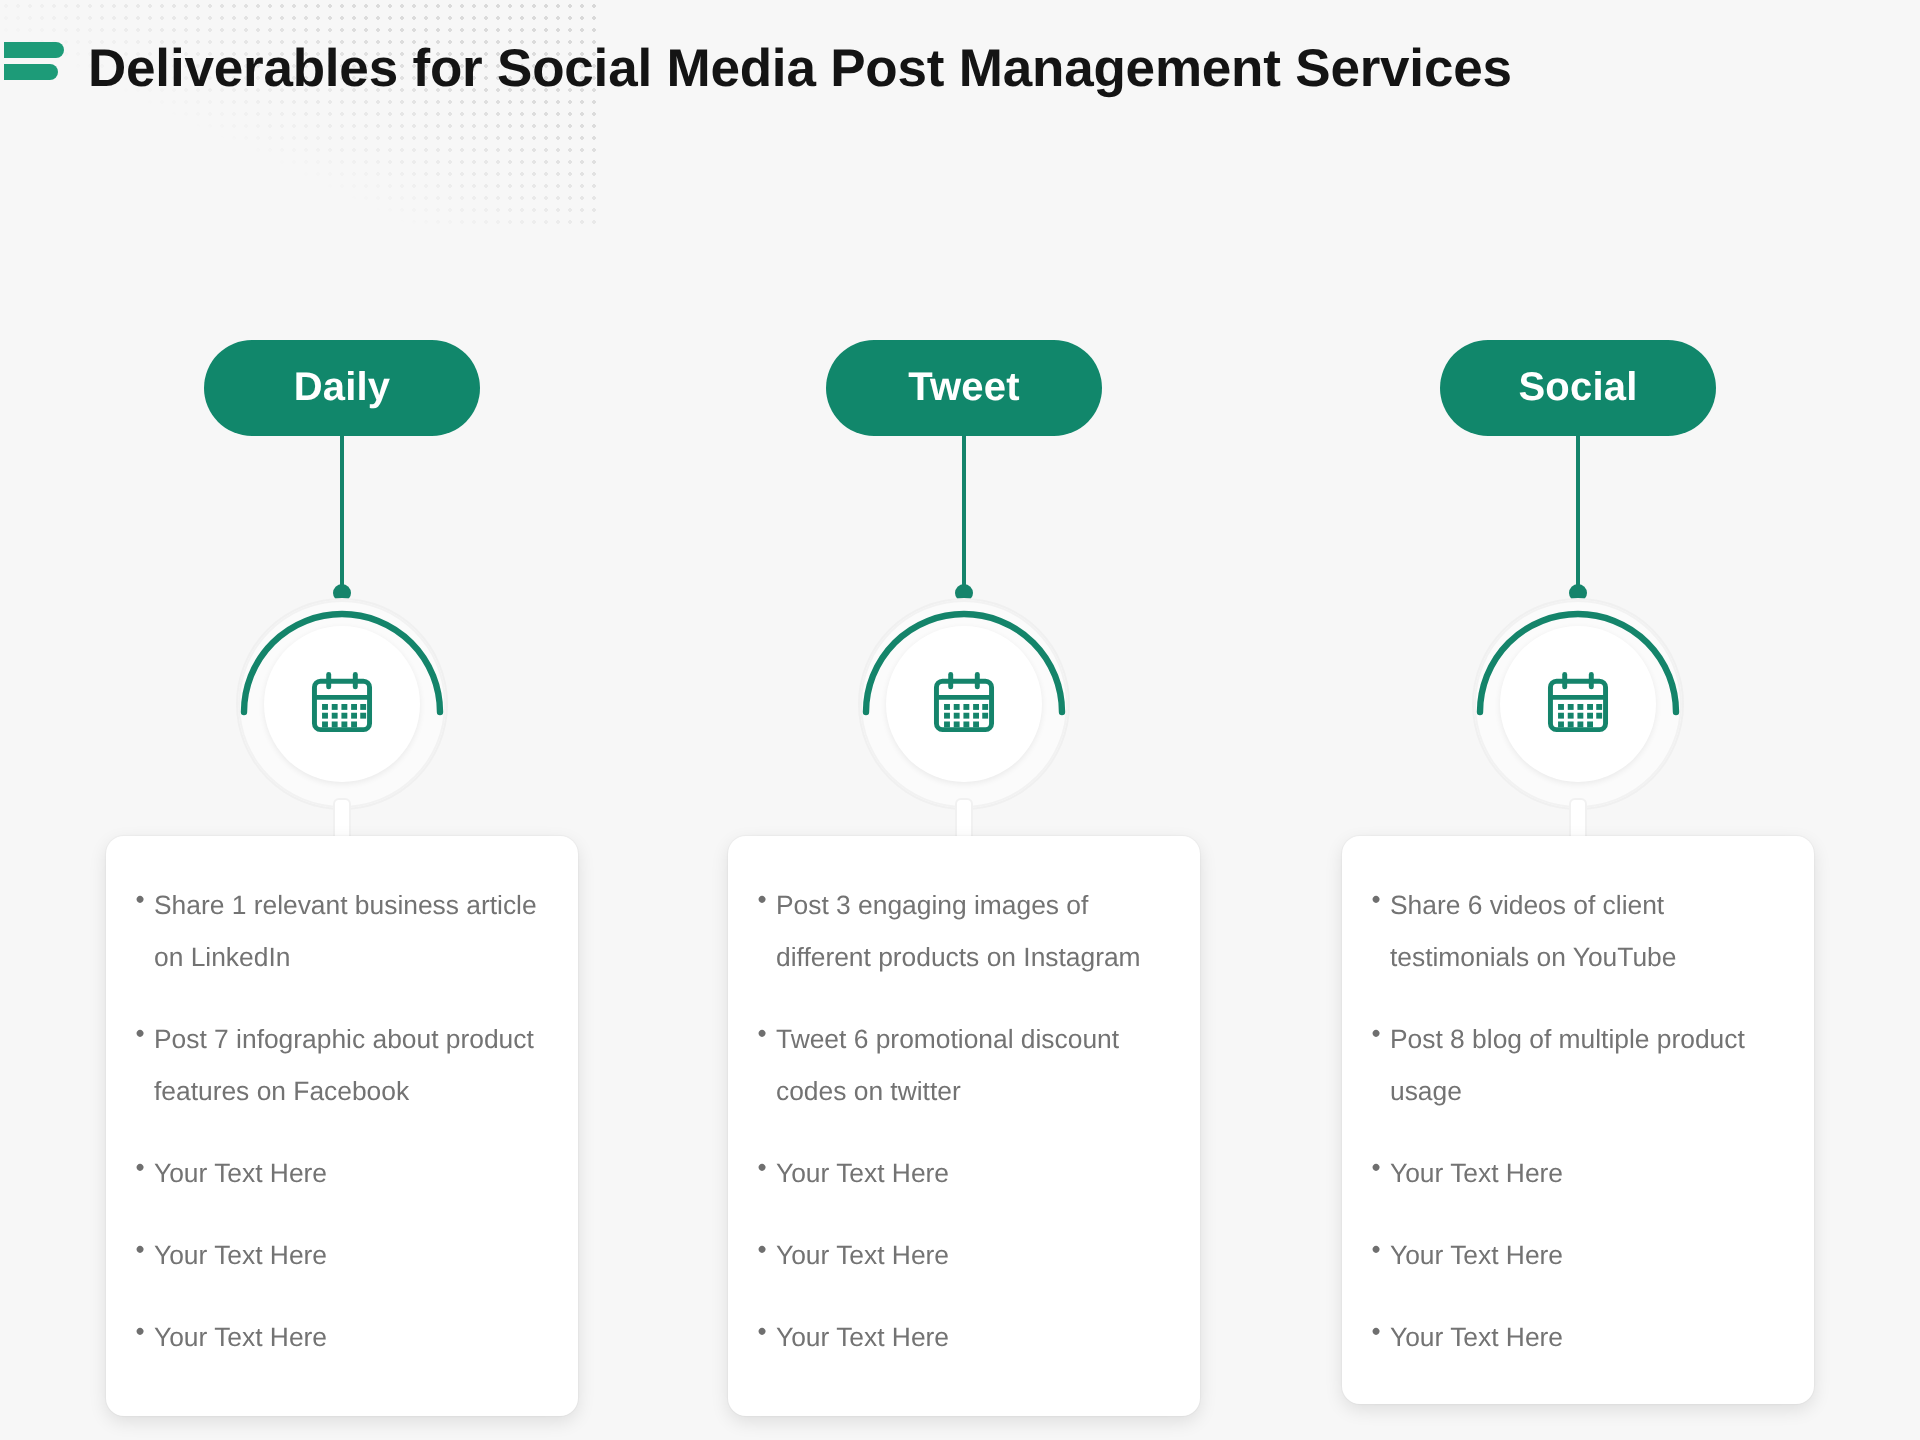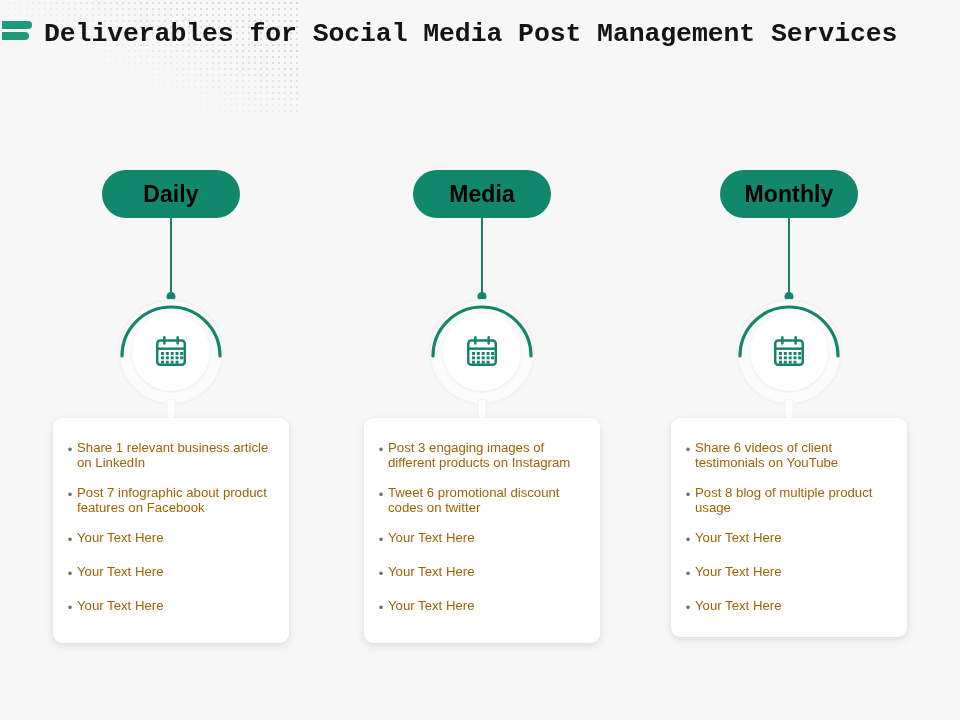--- a/index.html
+++ b/index.html
@@ -29,21 +29,20 @@
     pointer-events: none;
   }
 
   
   #header {
     position: absolute;
     left: 0; top: 0;
     width: 960px; height: 72px;
     display: flex;
     align-items: center;
-    font-family: Liberation Mono, monospace;
   }
 
   #logo-mark {
     position: absolute;
     left: 2px; top: 21px;
     width: 34px; height: 23px;
   }
   #logo-mark .bar {
     position: absolute;
     left: 0;
@@ -90,22 +89,22 @@
     transform: translateX(-50%);
     width: 138px;
     height: 48px;
     background: #11876b;
     border-radius: 26px;
     display: flex;
     align-items: center;
     justify-content: center;
   }
   .pill-label {
-    color: #000000;
-    font-size: 23px;
+    color: #ffffff;
+    font-size: 20px;
     font-weight: bold;
     letter-spacing: 0.1px;
   }
 
   
   .stem {
     position: absolute;
     top: 68px;
     left: 50%;
     transform: translateX(-50%);
@@ -196,23 +195,23 @@
     flex: 0 0 auto;
     width: 14px;
     text-align: center;
     color: #6f6f6f;
     font-size: 13px;
     line-height: 18px;
     padding-top: 1px;
   }
   .bullet-text {
     flex: 1 1 auto;
-    color: #a16207;
+    color: #737373;
     font-size: 13.2px;
-    line-height: 15px;
+    line-height: 26px;
   }
 </style>
 </head>
 <body>
 
 <div id="dot-pattern"></div>
 
 <div id="header">
   <div id="logo-mark">
     <div class="bar top"></div>
@@ -279,21 +278,21 @@
       </div>
       <div class="bullet-row">
         <span class="bullet-dot">•</span>
         <span class="bullet-text">Your Text Here</span>
       </div>
     </div>
   </div>
 
   <div class="column c1">
     <div class="pill">
-      <span class="pill-label">Media</span>
+      <span class="pill-label">Tweet</span>
     </div>
     <div class="stem"></div>
     <div class="stem-dot"></div>
     <div class="node">
       <div class="node-outer-ring"></div>
       <svg class="node-arc" viewBox="0 0 116 116">
         <path d="M 9 62 A 49 49 0 0 1 107 62" fill="none" stroke="#14846a" stroke-width="3.2" stroke-linecap="round"></path>
       </svg>
       <div class="node-inner-disc">
         <svg class="node-cal-icon" viewBox="0 0 40 40">
@@ -340,21 +339,21 @@
       </div>
       <div class="bullet-row">
         <span class="bullet-dot">•</span>
         <span class="bullet-text">Your Text Here</span>
       </div>
     </div>
   </div>
 
   <div class="column c2">
     <div class="pill">
-      <span class="pill-label">Monthly</span>
+      <span class="pill-label">Social</span>
     </div>
     <div class="stem"></div>
     <div class="stem-dot"></div>
     <div class="node">
       <div class="node-outer-ring"></div>
       <svg class="node-arc" viewBox="0 0 116 116">
         <path d="M 9 62 A 49 49 0 0 1 107 62" fill="none" stroke="#14846a" stroke-width="3.2" stroke-linecap="round"></path>
       </svg>
       <div class="node-inner-disc">
         <svg class="node-cal-icon" viewBox="0 0 40 40">

